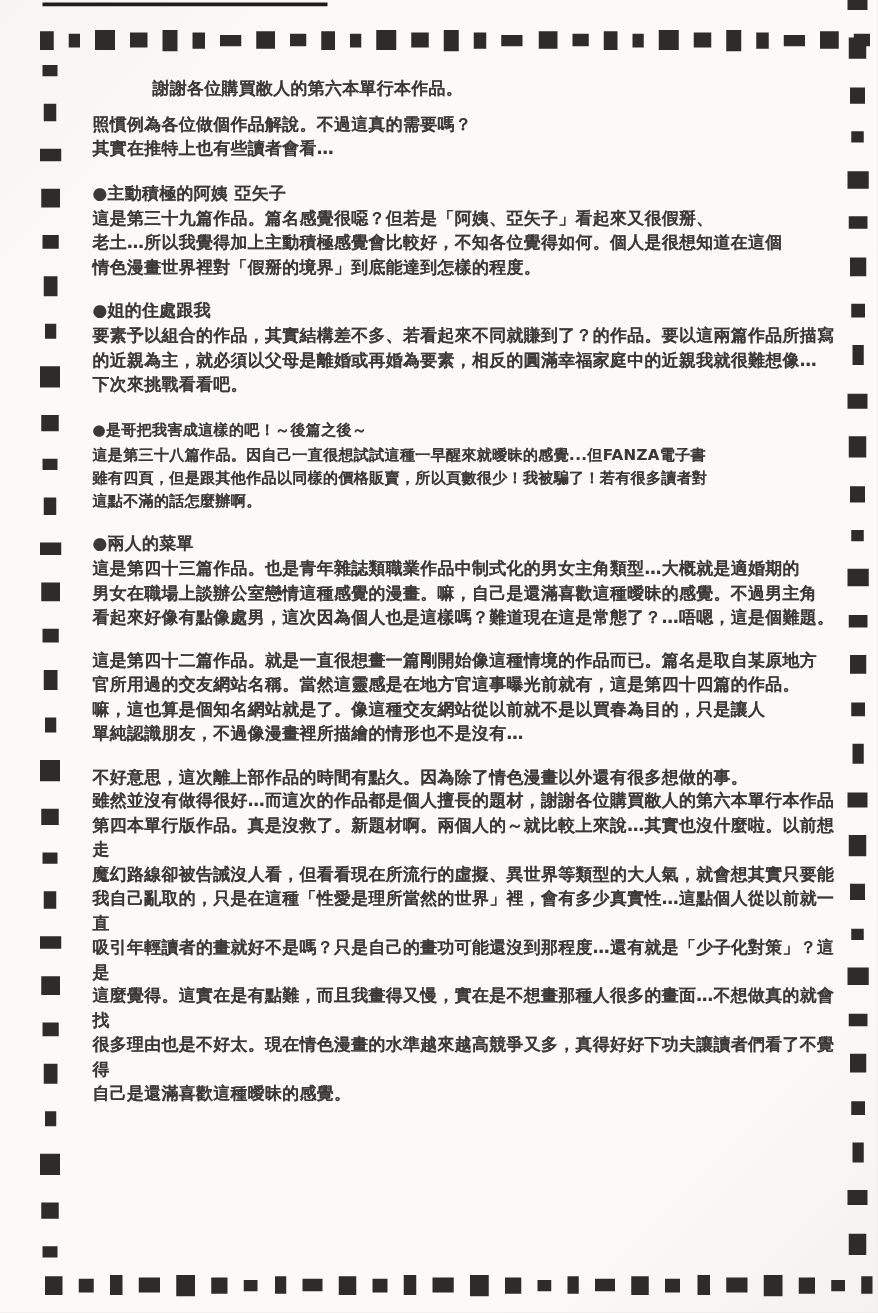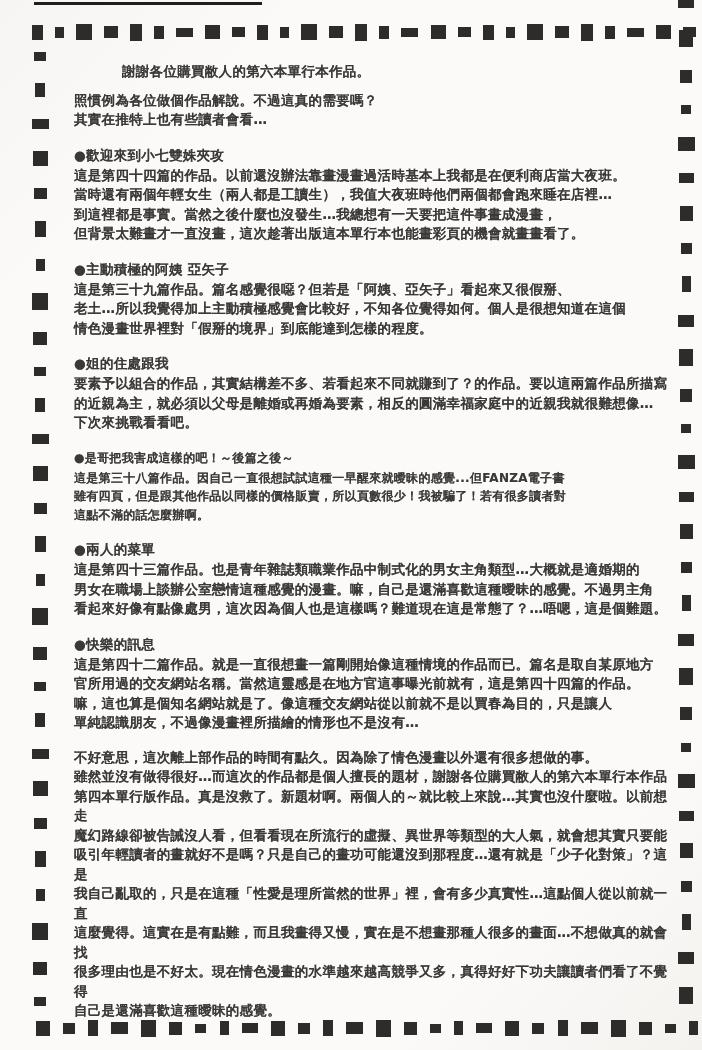--- a/index.html
+++ b/index.html
@@ -158,27 +158,20 @@
   </div>
 
 <div class="content">
 
   <div class="block">
     <div class="intro-first">謝謝各位購買敝人的第六本單行本作品。</div>
     <div>照慣例為各位做個作品解說。不過這真的需要嗎？</div>
     <div>其實在推特上也有些讀者會看…</div>
   </div>
 
-  <div class="block">
-    <div class="sec-title">●歡迎來到小七雙姝夾攻</div>
-    <div>這是第四十四篇的作品。以前還沒辦法靠畫漫畫過活時基本上我都是在便利商店當大夜班。</div>
-    <div>當時還有兩個年輕女生（兩人都是工讀生），我值大夜班時他們兩個都會跑來睡在店裡…</div>
-    <div>到這裡都是事實。當然之後什麼也沒發生…我總想有一天要把這件事畫成漫畫，</div>
-    <div>但背景太難畫才一直沒畫，這次趁著出版這本單行本也能畫彩頁的機會就畫畫看了。</div>
-  </div>
 
   <div class="block">
     <div class="sec-title">●主動積極的阿姨 亞矢子</div>
     <div>這是第三十九篇作品。篇名感覺很噁？但若是「阿姨、亞矢子」看起來又很假掰、</div>
     <div>老土…所以我覺得加上主動積極感覺會比較好，不知各位覺得如何。個人是很想知道在這個</div>
     <div>情色漫畫世界裡對「假掰的境界」到底能達到怎樣的程度。</div>
   </div>
 
   <div class="block">
     <div class="sec-title">●姐的住處跟我</div>
@@ -195,32 +188,31 @@
   </div>
 
   <div class="block">
     <div class="sec-title">●兩人的菜單</div>
     <div>這是第四十三篇作品。也是青年雜誌類職業作品中制式化的男女主角類型…大概就是適婚期的</div>
     <div>男女在職場上談辦公室戀情這種感覺的漫畫。嘛，自己是還滿喜歡這種曖昧的感覺。不過男主角</div>
     <div>看起來好像有點像處男，這次因為個人也是這樣嗎？難道現在這是常態了？…唔嗯，這是個難題。</div>
   </div>
 
   <div class="block">
-    <div class="sec-title">●快樂的訊息</div>
     <div>這是第四十二篇作品。就是一直很想畫一篇剛開始像這種情境的作品而已。篇名是取自某原地方</div>
     <div>官所用過的交友網站名稱。當然這靈感是在地方官這事曝光前就有，這是第四十四篇的作品。</div>
     <div>嘛，這也算是個知名網站就是了。像這種交友網站從以前就不是以買春為目的，只是讓人</div>
     <div>單純認識朋友，不過像漫畫裡所描繪的情形也不是沒有…</div>
   </div>
 
   <div class="block">
     <div>不好意思，這次離上部作品的時間有點久。因為除了情色漫畫以外還有很多想做的事。</div>
     <div>雖然並沒有做得很好…而這次的作品都是個人擅長的題材，謝謝各位購買敝人的第六本單行本作品</div>
     <div>第四本單行版作品。真是沒救了。新題材啊。兩個人的～就比較上來說…其實也沒什麼啦。以前想走</div>
     <div>魔幻路線卻被告誡沒人看，但看看現在所流行的虛擬、異世界等類型的大人氣，就會想其實只要能</div>
+    <div>我自己亂取的，只是在這種「性愛是理所當然的世界」裡，會有多少真實性…這點個人從以前就一直</div>
     <div>吸引年輕讀者的畫就好不是嗎？只是自己的畫功可能還沒到那程度…還有就是「少子化對策」？這是</div>
-    <div>我自己亂取的，只是在這種「性愛是理所當然的世界」裡，會有多少真實性…這點個人從以前就一直</div>
     <div>這麼覺得。這實在是有點難，而且我畫得又慢，實在是不想畫那種人很多的畫面…不想做真的就會找</div>
     <div>很多理由也是不好太。現在情色漫畫的水準越來越高競爭又多，真得好好下功夫讓讀者們看了不覺得</div>
     <div>自己是還滿喜歡這種曖昧的感覺。</div>
   </div>
 
 </div>
 
 </body></html>

